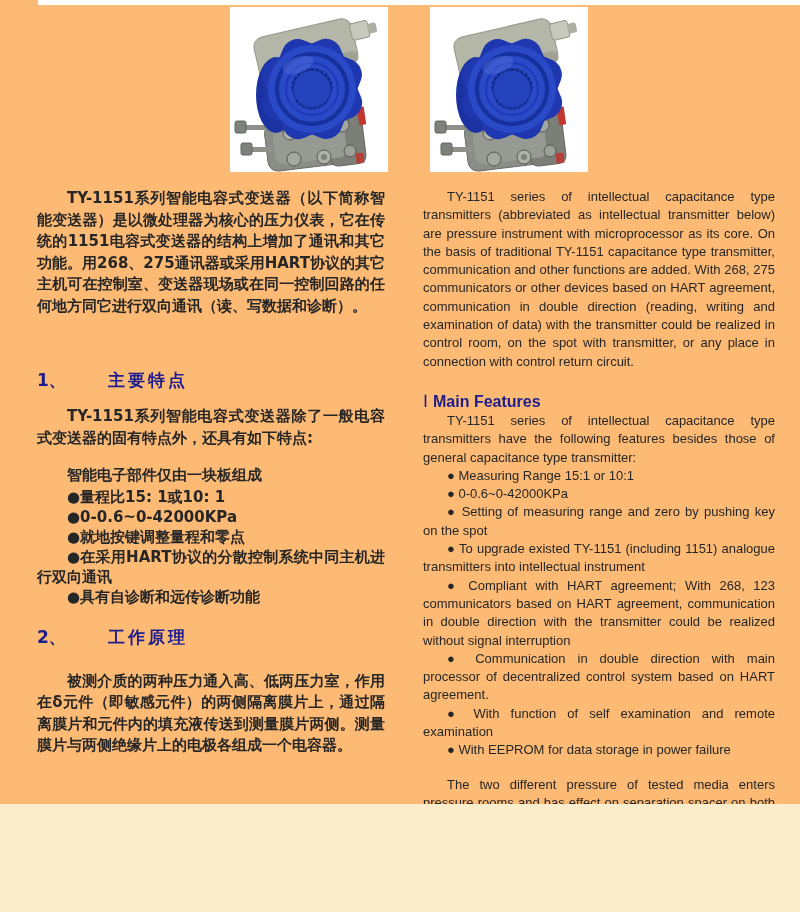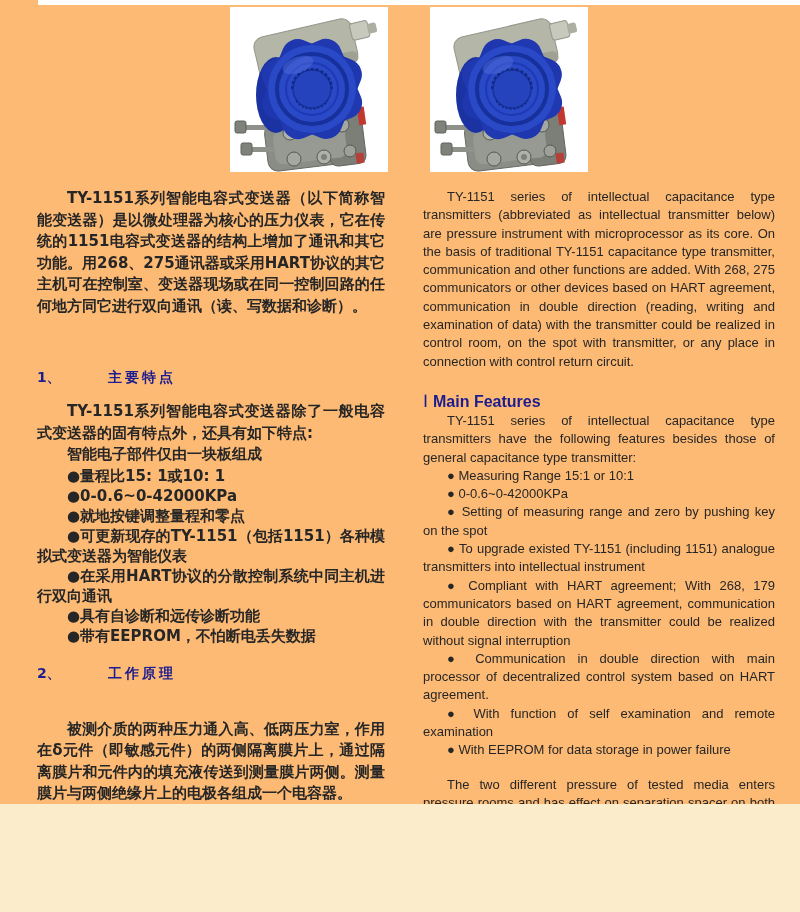--- a/index.html
+++ b/index.html
@@ -20,40 +20,40 @@
   .col-zh { left:37px;  width:348px; }
   .col-en { left:423px; width:352px; }
 
   
   .zh-para, .zh-item {
     font-size:15px; line-height:21.5px; font-weight:bold;
     text-align:justify; text-indent:2em; color:#262626;
     font-family:"DejaVu Sans", sans-serif;
   }
   .zh-item { line-height:20px; }
-  .zh-plain { margin-top:0; }
-  .h-zh { color:#1c1c8f; font-size:14px; font-weight:bold; letter-spacing:1px; }
+  .zh-plain { margin-top:16px; }
+  .h-zh { color:#1c1c8f; font-size:17px; font-weight:bold; letter-spacing:1px; }
   .h-zh .num { display:inline-block; width:71px; letter-spacing:0; }
   .h-zh .ht  { letter-spacing:3px; }
 
   
   .en-para, .en-item {
     font-family:"Liberation Sans", sans-serif;
     font-size:13px; line-height:18.3px; text-align:justify;
     text-indent:24px; color:#262626;
   }
   .h-en { color:#1c1c8f; font-size:16px; font-weight:bold; font-family:"Liberation Sans", sans-serif; }
   .h-en .rn { font-family:"Liberation Serif", serif; font-weight:normal; font-size:17px; margin-right:5px; }
 
   
   .zh-intro    { margin-top:8px; }
   .zh-h1       { margin-top:52px; }
   .zh-s1-intro { margin-top:14px; }
   .zh-h2       { margin-top:19px; }
-  .zh-s2-body  { margin-top:36px; }
+  .zh-s2-body  { margin-top:22px; }
 
   
   .en-intro    { margin-top:8px; }
   .en-h1       { margin-top:20px; }
   .en-s1-intro { }
   .en-h2       { margin-top:20px; }
   .en-s2-body  { margin-top:16px; }
 
   .defs-holder { position:absolute; width:0; height:0; overflow:hidden; }
 </style>
@@ -129,24 +129,22 @@
       <span class="num">1、</span><span class="ht">主要特点</span>
     </h2>
 
     <p class="zh-para zh-s1-intro">TY-1151系列智能电容式变送器除了一般电容式变送器的固有特点外，还具有如下特点:</p>
     <p class="zh-para zh-plain">智能电子部件仅由一块板组成</p>
 
     <div>
         <p class="zh-item">●量程比15: 1或10: 1</p>
         <p class="zh-item">●0-0.6~0-42000KPa</p>
         <p class="zh-item">●就地按键调整量程和零点</p>
-        <p class="zh-item">●可更新现存的TY-1151（包括1151）各种模拟式变送器为智能仪表</p>
         <p class="zh-item">●在采用HART协议的分散控制系统中同主机进行双向通讯</p>
         <p class="zh-item">●具有自诊断和远传诊断功能</p>
-        <p class="zh-item">●带有EEPROM，不怕断电丢失数据</p>
       </div>
 
     <h2 class="h-zh zh-h2">
       <span class="num">2、</span><span class="ht">工作原理</span>
     </h2>
 
     <p class="zh-para zh-s2-body">被测介质的两种压力通入高、低两压力室，作用在δ元件（即敏感元件）的两侧隔离膜片上，通过隔离膜片和元件内的填充液传送到测量膜片两侧。测量膜片与两侧绝缘片上的电极各组成一个电容器。</p>
   </div>
 
   <div class="col col-en">
@@ -156,21 +154,21 @@
       <span class="rn">Ⅰ</span><span>Main Features</span>
     </h2>
 
     <p class="en-para en-s1-intro">TY-1151 series of intellectual capacitance type transmitters have the following features besides those of general capacitance type transmitter:</p>
 
     <div>
         <p class="en-item">● Measuring Range 15:1 or 10:1</p>
         <p class="en-item">● 0-0.6~0-42000KPa</p>
         <p class="en-item">● Setting of measuring range and zero by pushing key on the spot</p>
         <p class="en-item">● To upgrade existed TY-1151 (including 1151) analogue transmitters into intellectual instrument</p>
-        <p class="en-item">● Compliant with HART agreement; With 268, 179 communicators based on HART agreement, communication in double direction with the transmitter could be realized without signal interruption</p>
+        <p class="en-item">● Compliant with HART agreement; With 268, 123 communicators based on HART agreement, communication in double direction with the transmitter could be realized without signal interruption</p>
         <p class="en-item">● Communication in double direction with main processor of decentralized control system based on HART agreement.</p>
         <p class="en-item">● With function of self examination and remote examination</p>
         <p class="en-item">● With EEPROM for data storage in power failure</p>
       </div>
 
 
     <p class="en-para en-s2-body">The two different pressure of tested media enters pressure rooms and has effect on separation spacer on both sides of δ component (sensitive component). They are sensed by measuring spacer through separation spacer and filling oil inside δ component. Measuring spacer and electrodes of the insulator on both sides form two capacitors respectively.</p>
   </div>
 </div>
 

